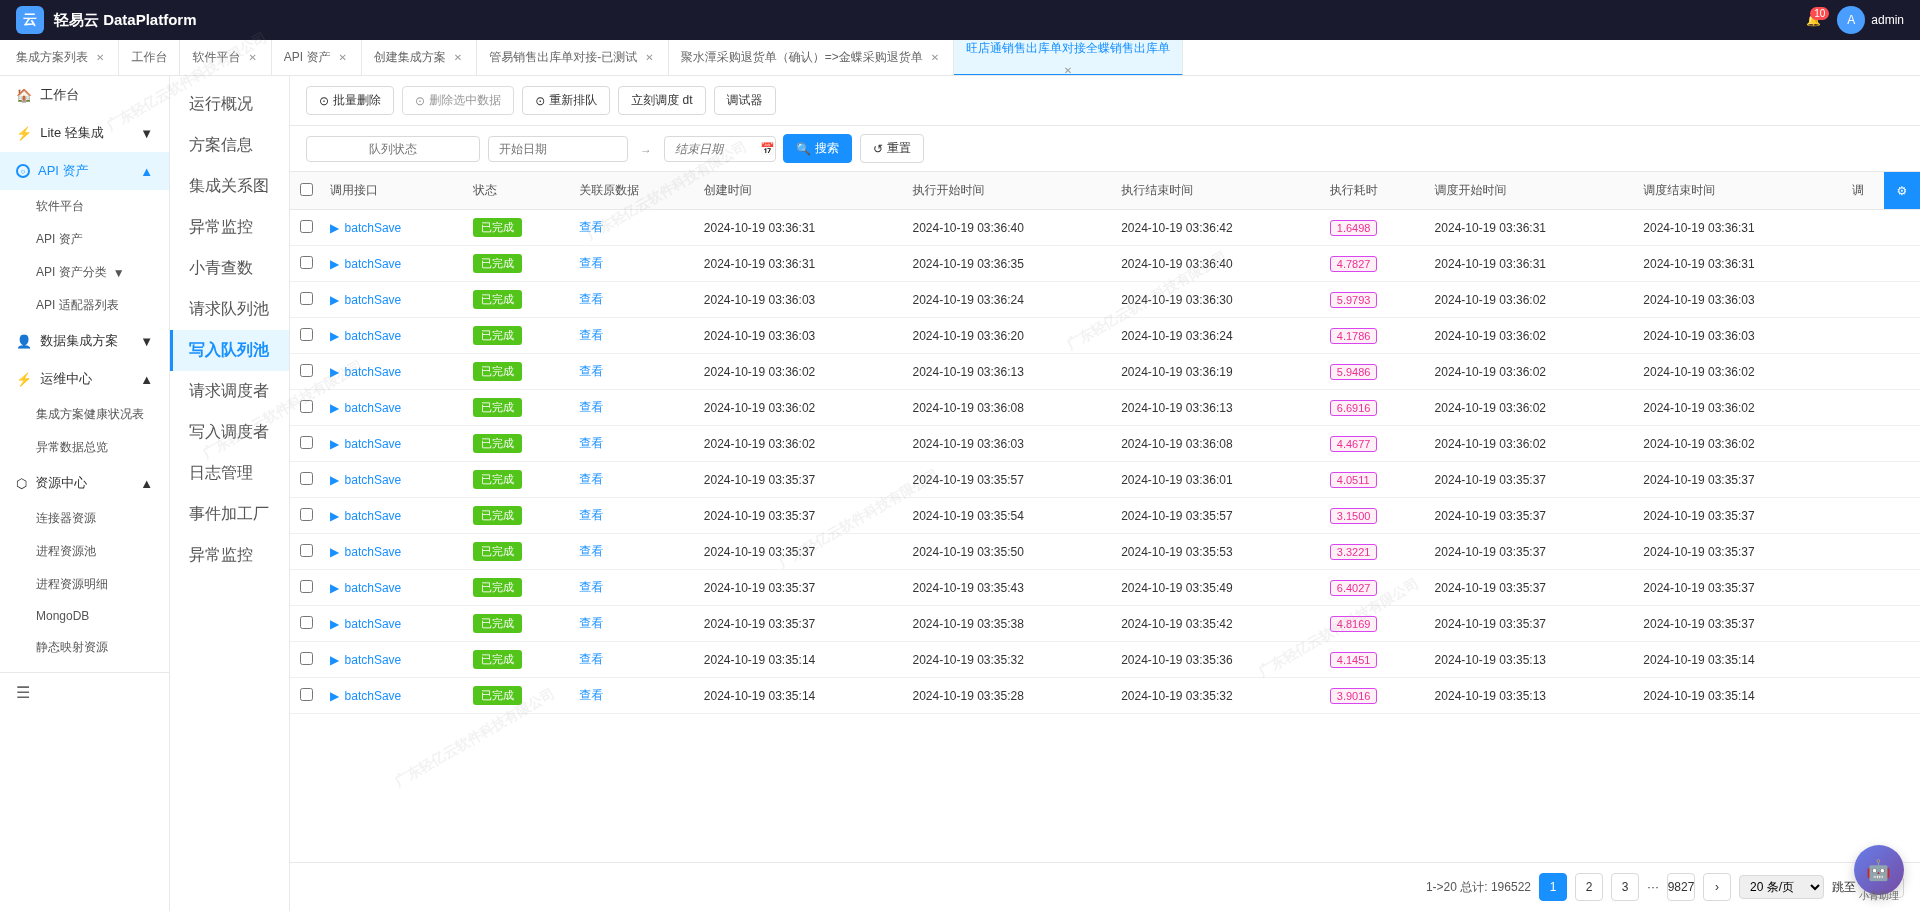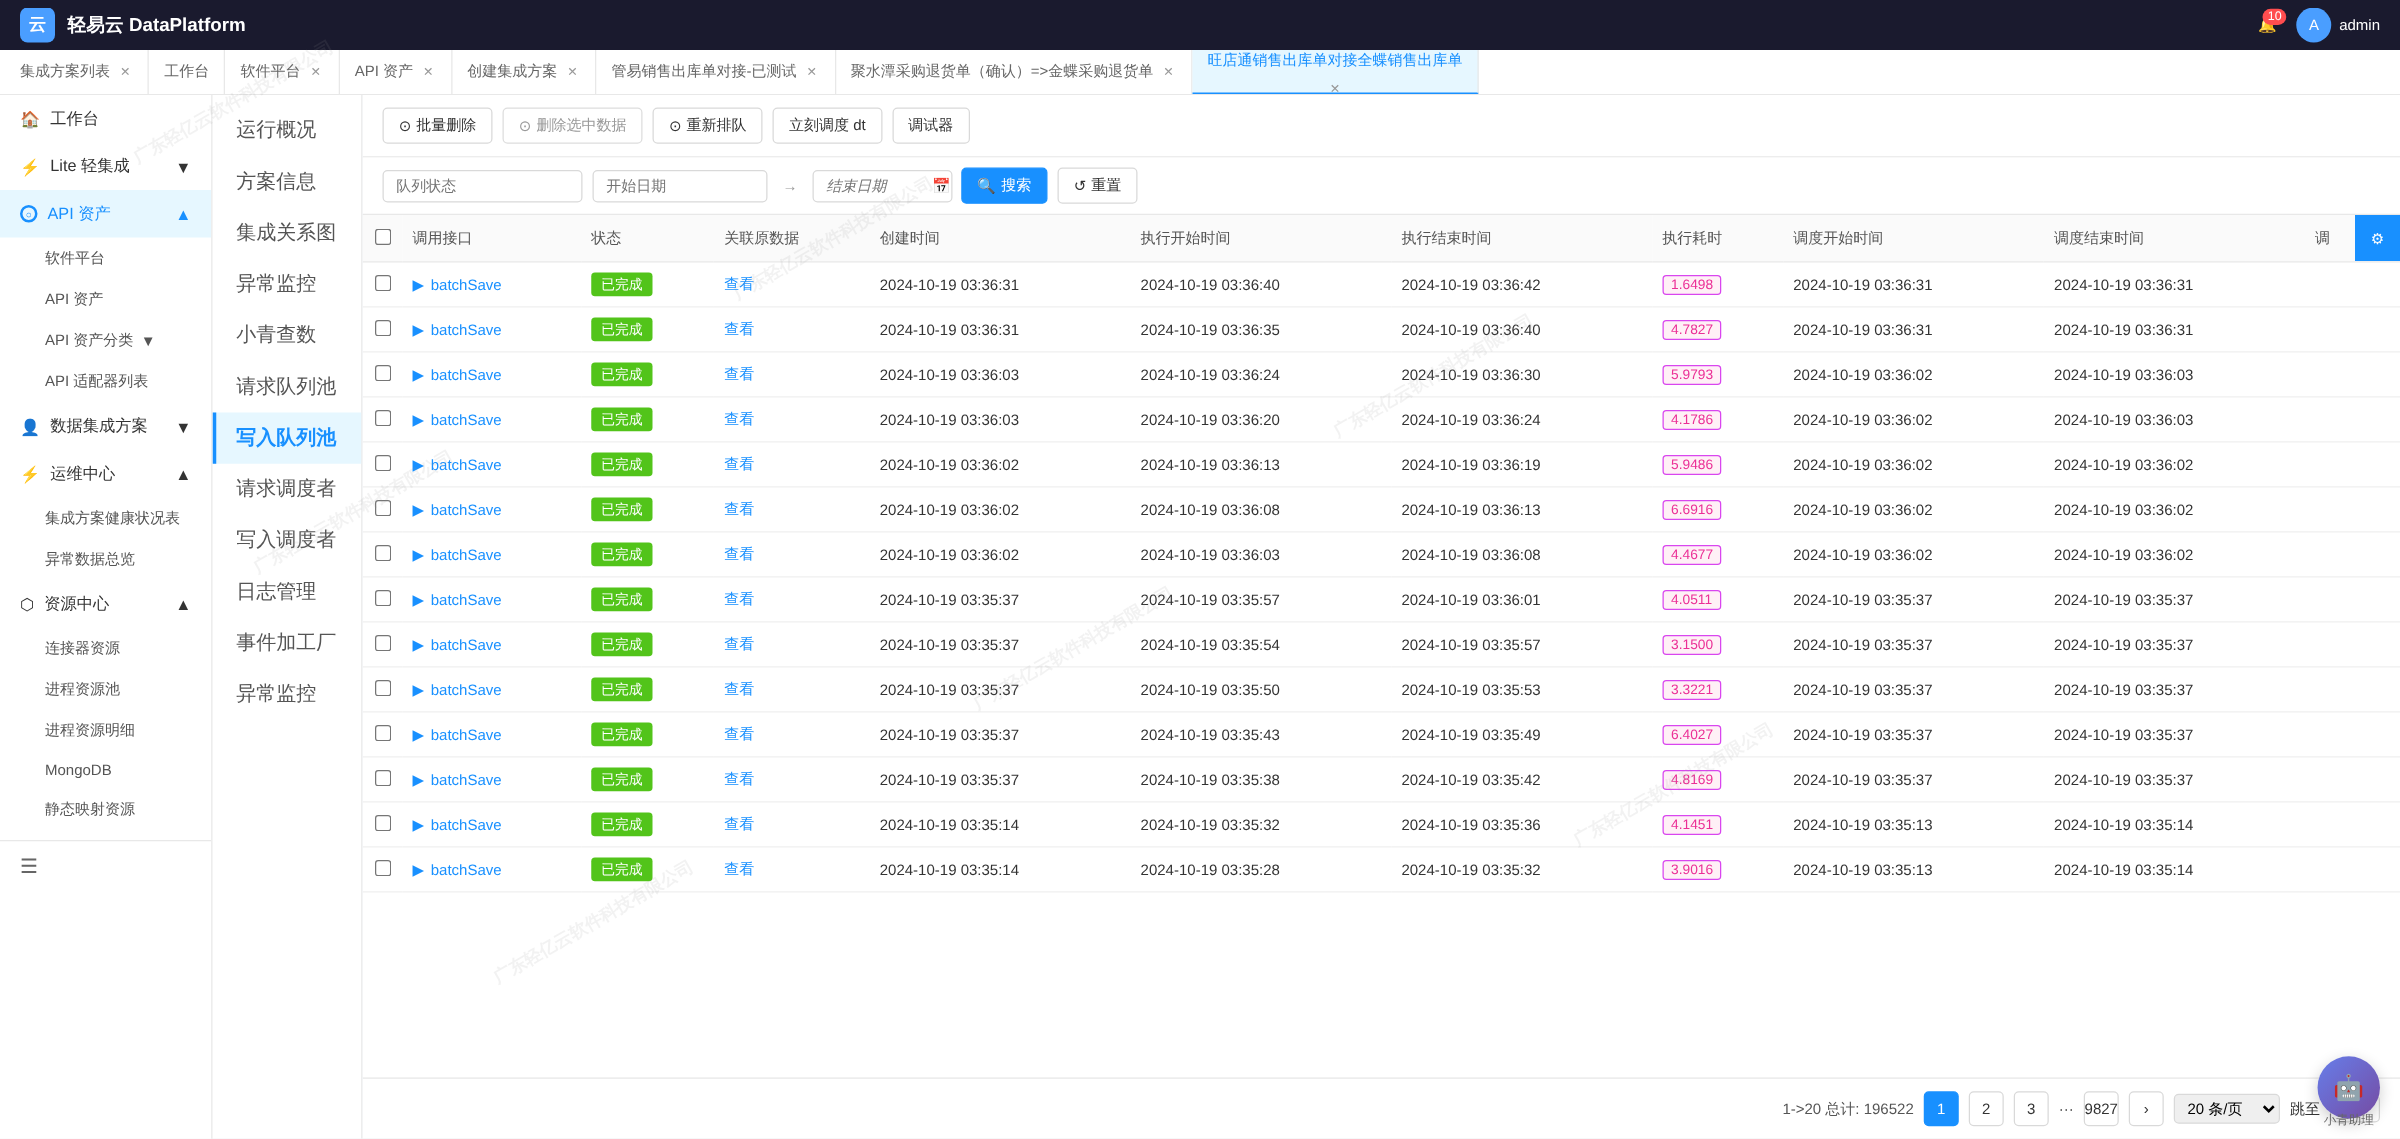--- a/index.html
+++ b/index.html
@@ -143,23 +143,24 @@
       padding: 8px 16px;
       background: #fff;
       border-bottom: 1px solid #e8e8e8;
       gap: 8px;
     }
     .filter-input {
       border: 1px solid #d9d9d9;
       border-radius: 4px;
       padding: 5px 10px;
       font-size: 12px;
-      width: 160px;
+      width: 174px;
       outline: none;
       color: #333;
+      text-align: center;
     }
     .date-input {
       border: 1px solid #d9d9d9;
       border-radius: 4px;
       padding: 5px 10px;
       font-size: 12px;
       width: 140px;
       outline: none;
       color: #ccc;
     }

